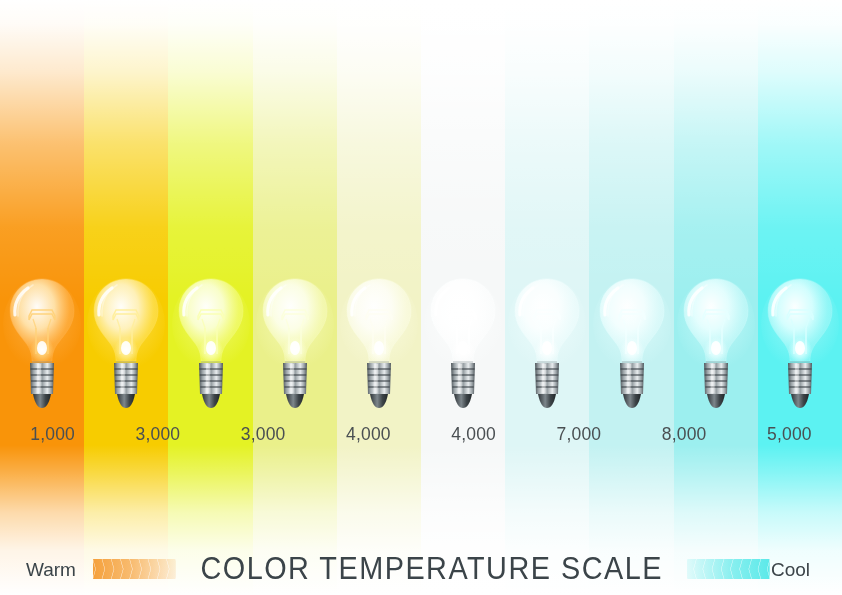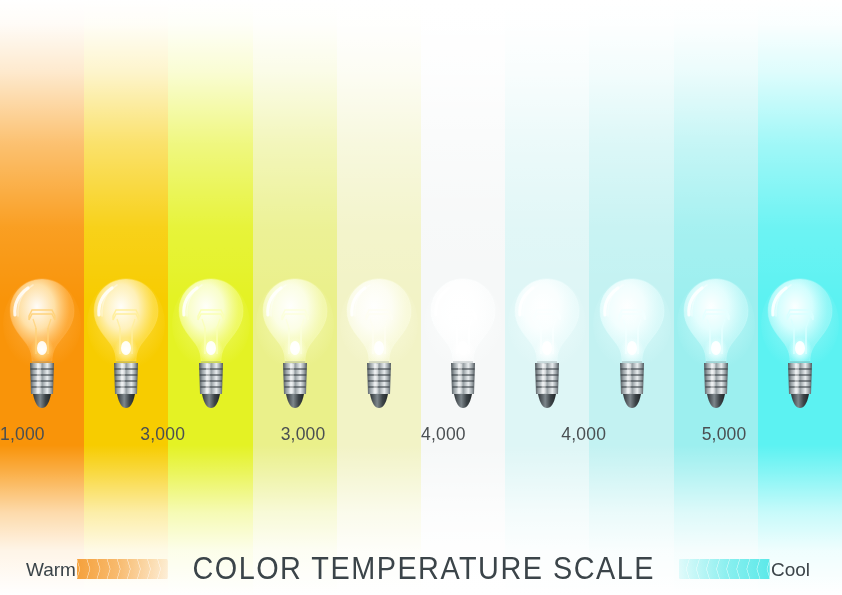--- a/index.html
+++ b/index.html
@@ -80,20 +80,21 @@
     position: absolute;
     left: 0;
     top: 424px;
     width: 842px;
     height: 26px;
     display: flex;
     z-index: 4;
   }
   .label-cell {
     flex: 1 1 0;
+    text-align: center;
     font-size: 17.5px;
     color: #4a4f52;
     font-family: "Liberation Sans", sans-serif;
     letter-spacing: 0.2px;
     white-space: nowrap;
   }
 
   
   #bottom-bar {
     position: absolute;
@@ -105,21 +106,21 @@
     align-items: center;
     z-index: 6;
   }
   .edge-word {
     font-size: 19px;
     color: #3b4449;
     font-family: "Liberation Sans", sans-serif;
     line-height: 1;
     flex: 0 0 auto;
   }
-  #warm-word { padding-left: 26px; padding-right: 1px; }
+  #warm-word { padding-left: 26px; padding-right: 17px; }
   #cool-word { padding-right: 32px; padding-left: 1px; }
 
   .arrow-strip { flex: 1 1 auto; height: 26px; }
   .arrow-strip svg { display: block; width: 100%; height: 100%; }
 
   #scale-title {
     flex: 0 0 auto;
     font-size: 31px;
     color: #3b4449;
     font-family: "Liberation Sans", sans-serif;
@@ -913,20 +914,22 @@
   </svg>
       </div>
     </div>
 
   <div id="label-row">
       <div class="label-cell">1,000</div>
       <div class="label-cell">3,000</div>
       <div class="label-cell">3,000</div>
       <div class="label-cell">4,000</div>
       <div class="label-cell">4,000</div>
+      <div class="label-cell">7,000</div>
+      <div class="label-cell">8,000</div>
       <div class="label-cell">5,000</div>
     </div>
 
   <div id="bottom-bar">
     <span class="edge-word" id="warm-word">Warm</span>
 
     <span class="arrow-strip" id="warm-arrows">
         <svg viewBox="0 0 1000 26" preserveAspectRatio="none">
    <defs>
      <linearGradient id="grad_warm-arrows" x1="0" y1="0" x2="1" y2="0">

